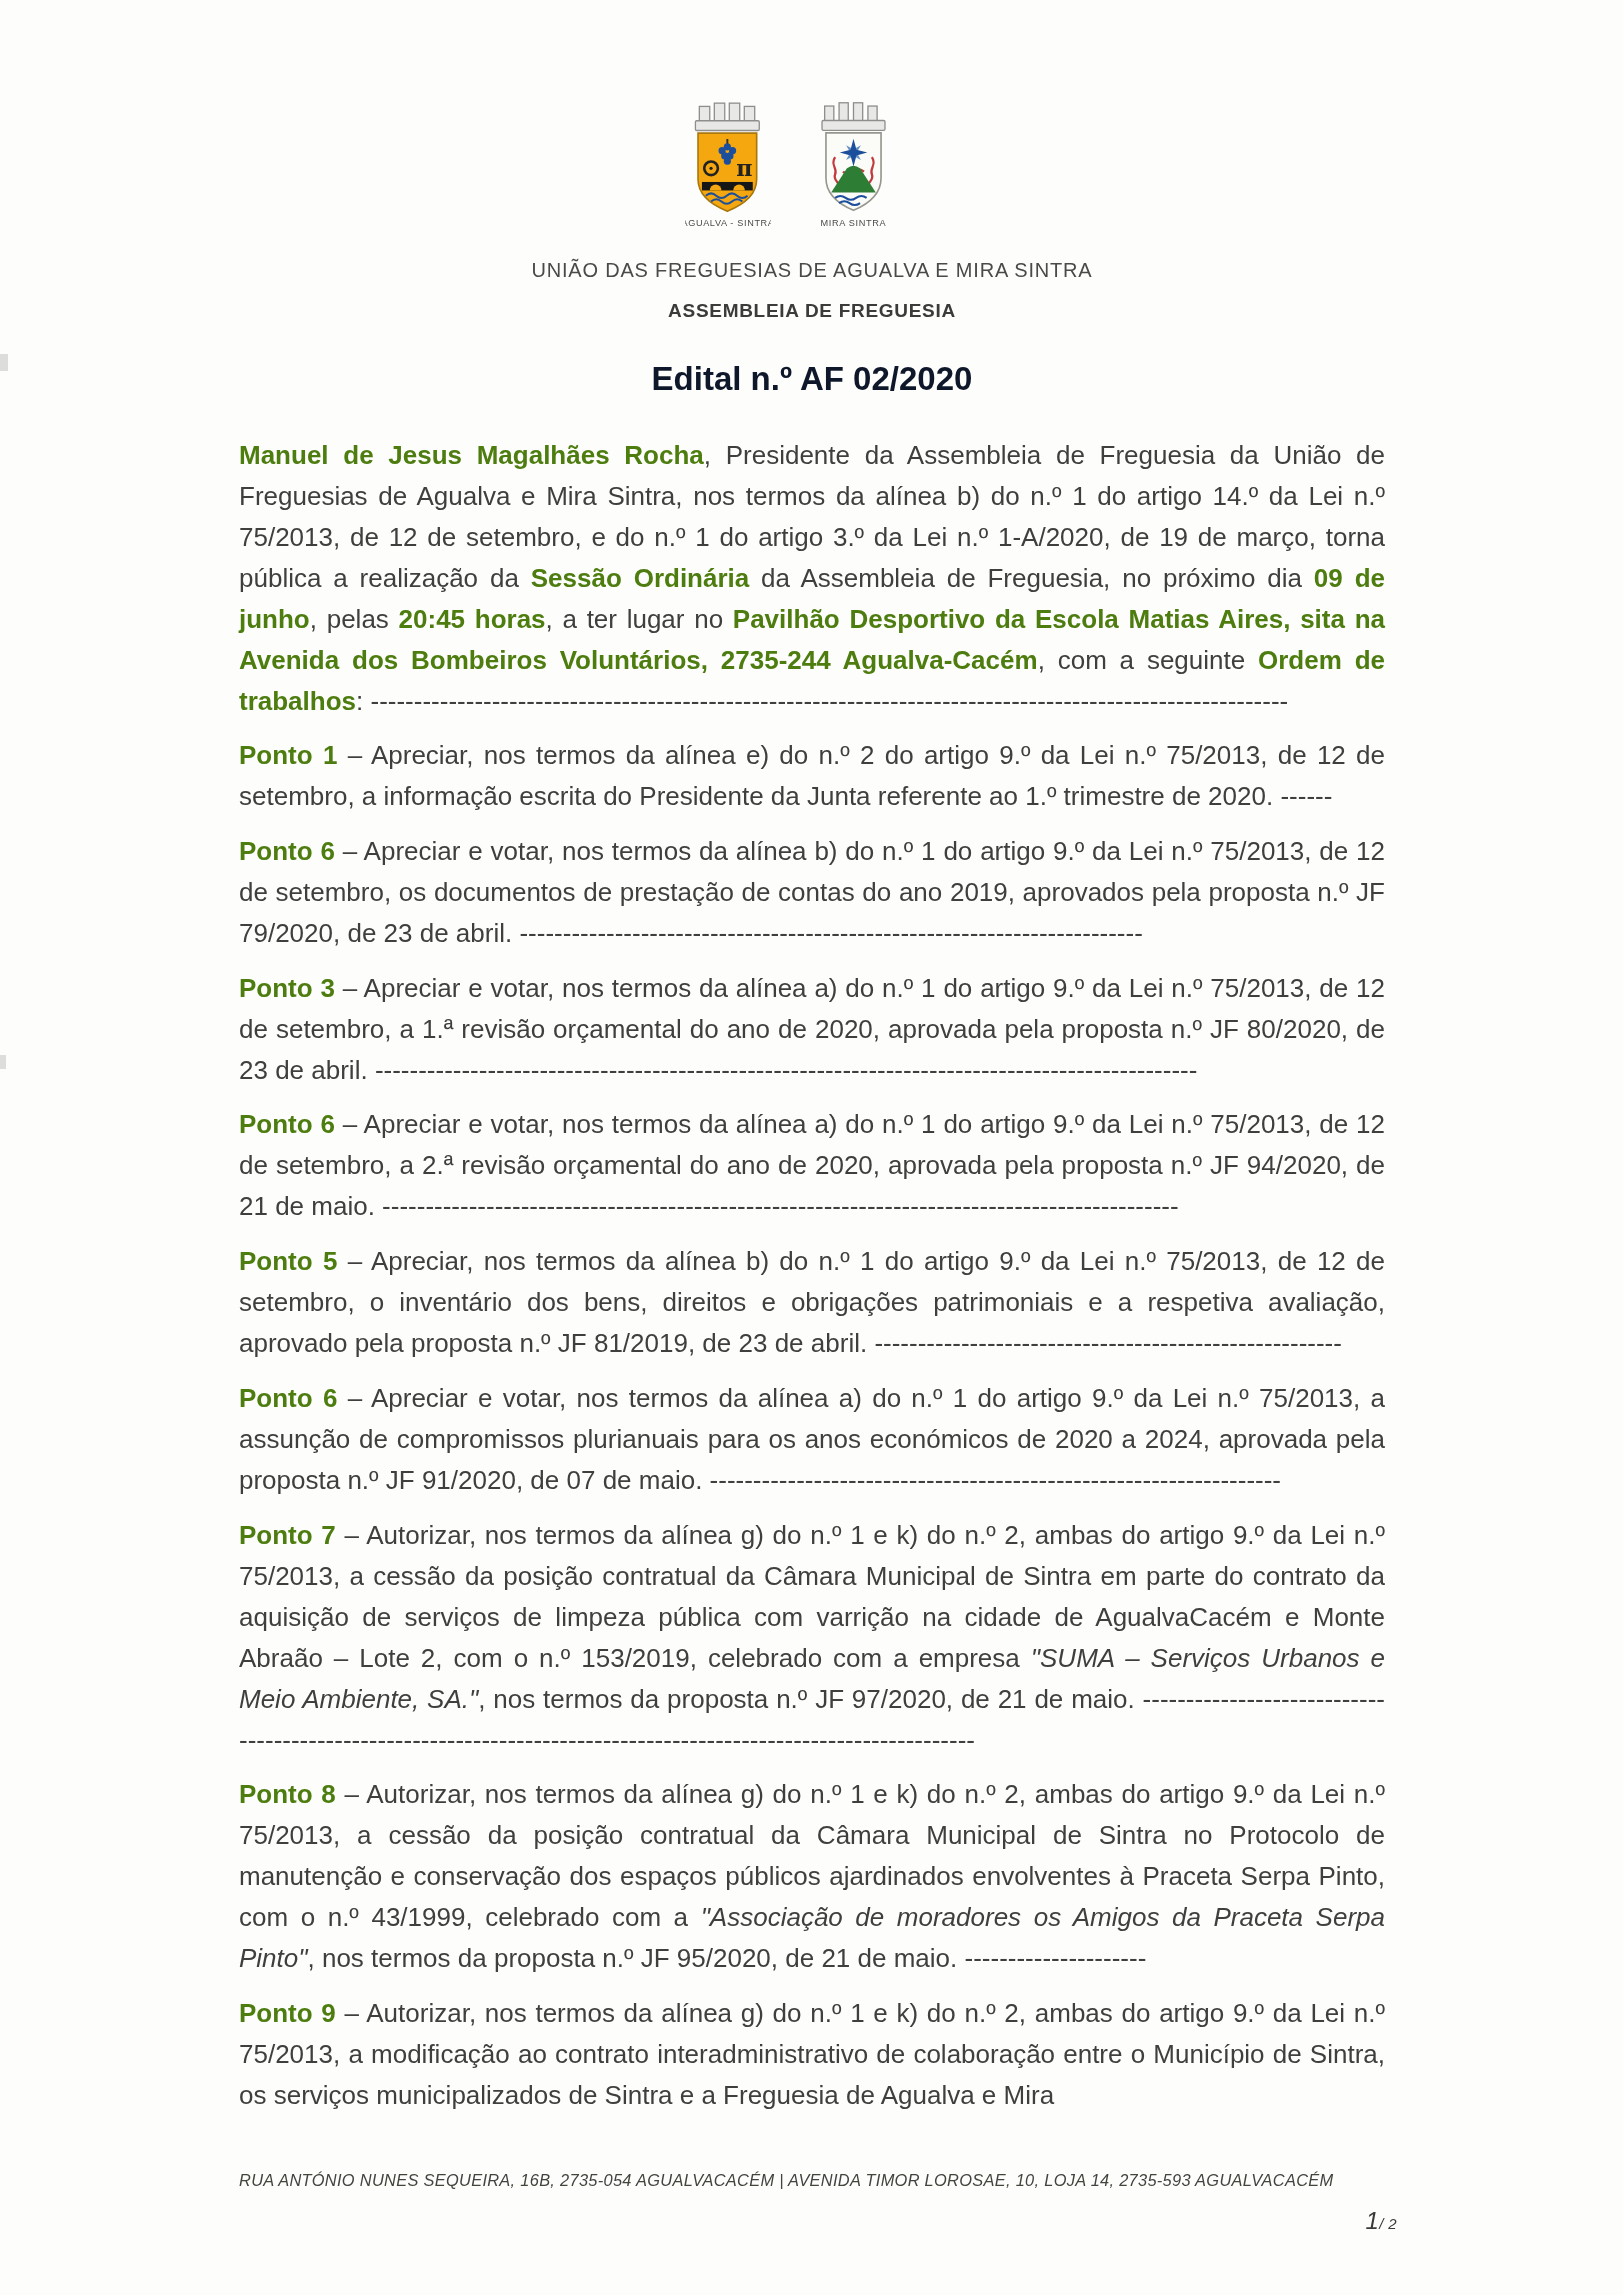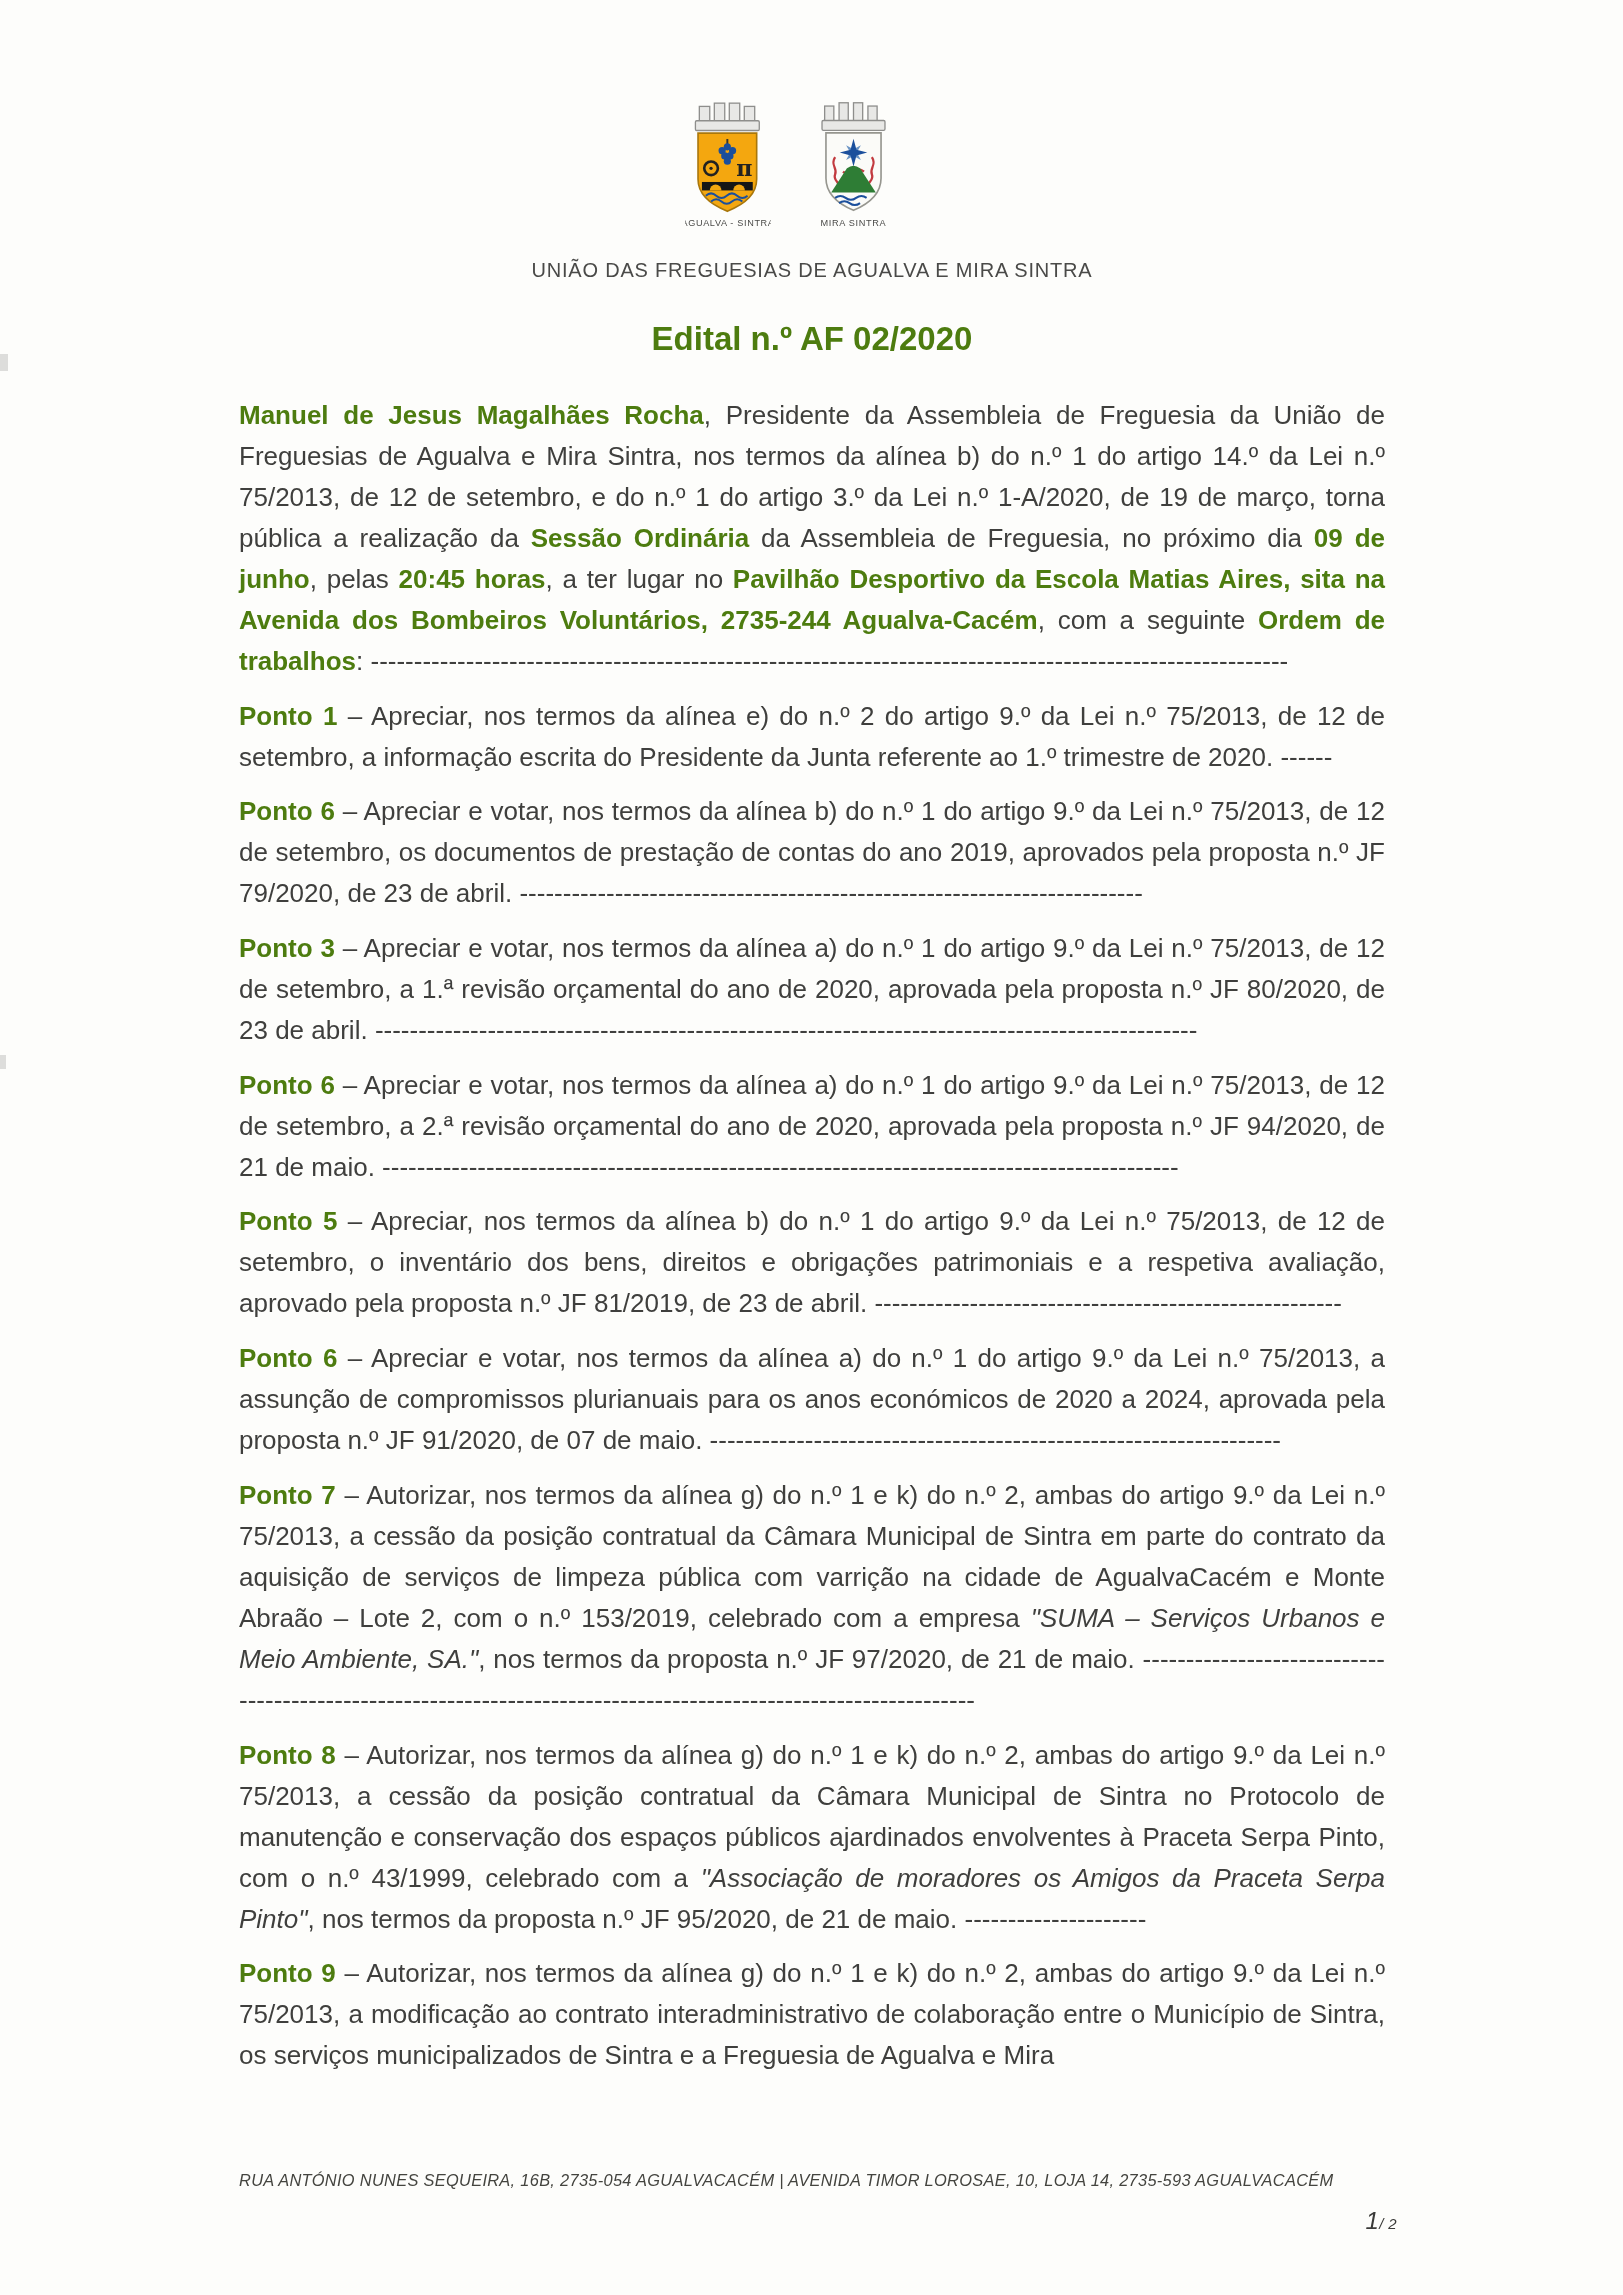--- a/index.html
+++ b/index.html
@@ -16,21 +16,21 @@
   
   .artifact{position:absolute;background:#c3c3c1;opacity:.55;}
   .a1{left:0;top:354px;width:7.9px;height:17px;}
   .a2{left:0;top:1055px;width:5.9px;height:14.4px;}
 
   header{text-align:center;padding-top:89px;}
   .crests{display:flex;justify-content:center;align-items:flex-end;gap:47px;transform:translateX(-25px);}
   .crests svg{display:block;}
   .org{margin-top:29px;font-size:20px;letter-spacing:0.8px;color:#4a4a48;}
   .asm{margin-top:17.7px;font-size:19px;font-weight:bold;letter-spacing:0.7px;color:#3b3b39;}
-  .title{margin:38px 0 0;font-size:33px;font-weight:bold;color:#4d7c0f;}
+  .title{margin:38px 0 0;font-size:33px;font-weight:bold;color:#0f172a;}
 
   main{margin:37px 239px 0 239px;font-size:26px;line-height:41px;text-align:justify;}
   main p{margin:0 0 13.7px 0;}
   .b{font-weight:bold;color:#4d7c0f;}
   .i{font-style:italic;}
   .d{color:#3f3f3d;}
 
   footer{
     position:absolute;left:239px;right:239px;top:2159px;
     font-size:16.4px;line-height:42px;letter-spacing:0.3px;color:#44443f;font-style:italic;
@@ -105,20 +105,21 @@
         <path d="M20,158 L44,121 Q54,113 64,121 L88,158 Z" fill="#2e7d35"></path>
         <g fill="none" stroke-width="3" stroke="#1b4f9c">
           <path d="M26,166 q8,-6 16,0 t16,0 t16,0"></path>
           <path d="M32,174 q8,-6 16,0 t16,0"></path>
         </g>
         <text class="crest-caption" x="54" y="209" text-anchor="middle" font-size="14" fill="#4a4a48" letter-spacing="1">MIRA SINTRA</text>
       </svg>
     </div>
 
     <div class="org">UNIÃO DAS FREGUESIAS DE AGUALVA E MIRA SINTRA</div>
+    <div class="asm">ASSEMBLEIA DE FREGUESIA</div>
     <h1 class="title">Edital n.º AF 02/2020</h1>
   </header>
 
   <main>
     <p>
       <span class="b">Manuel de Jesus Magalhães Rocha</span><span>, Presidente da Assembleia de Freguesia da União de Freguesias de Agualva e Mira Sintra, nos termos da alínea b) do n.º 1 do artigo 14.º da Lei n.º 75/2013, de 12 de setembro, e do n.º 1 do artigo 3.º da Lei n.º 1-A/2020, de 19 de março, torna pública a realização da </span><span class="b">Sessão Ordinária</span><span> da Assembleia de Freguesia, no próximo dia </span><span class="b">09 de junho</span><span>, pelas </span><span class="b">20:45 horas</span><span>, a ter lugar no </span><span class="b">Pavilhão Desportivo da Escola Matias Aires, sita na Avenida dos Bombeiros Voluntários, 2735-244 Agualva-Cacém</span><span>, com a seguinte </span><span class="b">Ordem de trabalhos</span><span>: </span><span class="d">----------------------------------------------------------------------------------------------------------</span>
     </p>
 
     <p>
       <span class="b">Ponto 1</span><span> – Apreciar, nos termos da alínea e) do n.º 2 do artigo 9.º da Lei n.º 75/2013, de 12 de setembro, a informação escrita do Presidente da Junta referente ao 1.º trimestre de 2020. </span><span class="d">------</span>

